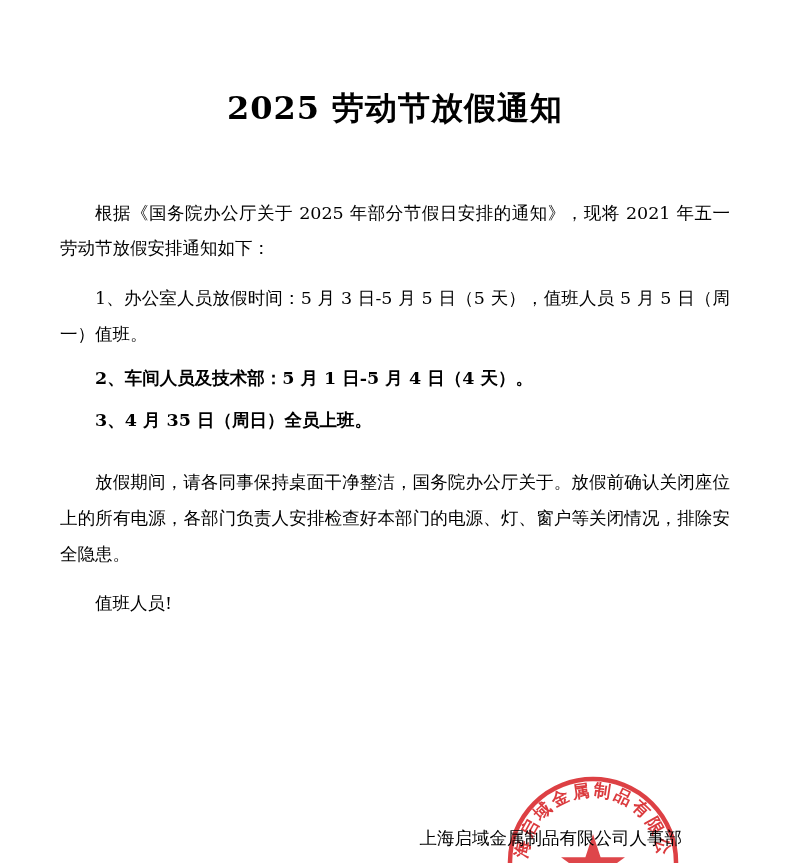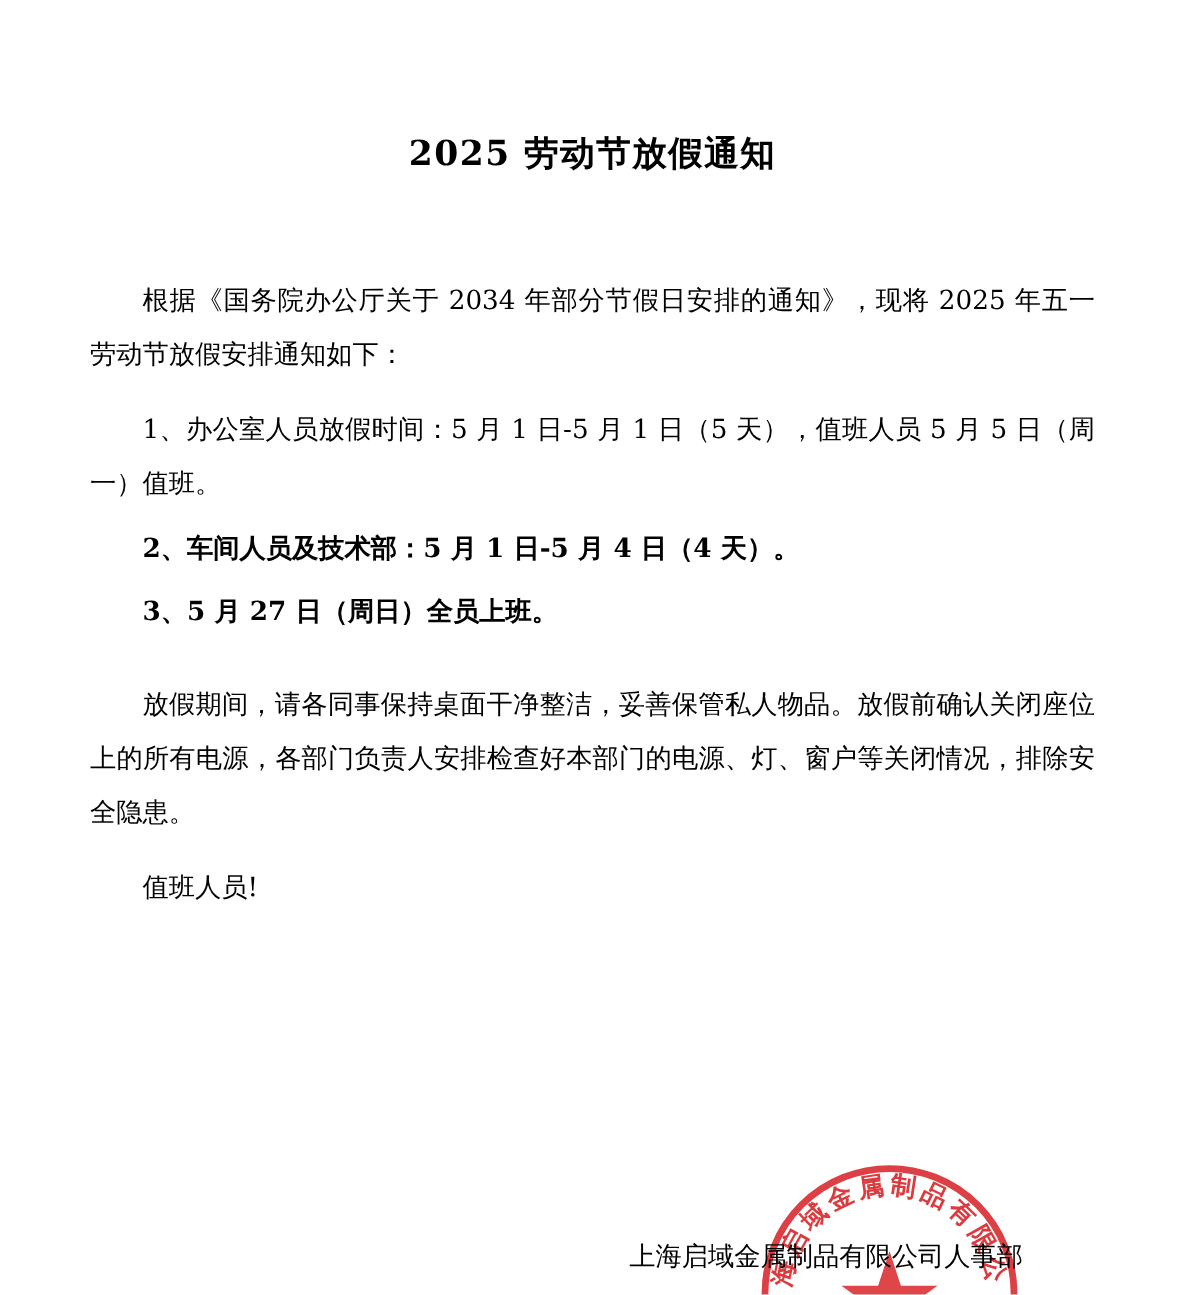--- a/index.html
+++ b/index.html
@@ -17,21 +17,21 @@
   }
   .page {
     position: relative;
     width: 790px;
     height: 863px;
     box-sizing: border-box;
     padding: 0 60px;
   }
   .doc-title {
     text-align: center;
-    font-size: 23px;
+    font-size: 32px;
     font-weight: bold;
     letter-spacing: 1px;
     margin-top: 88px;
     margin-bottom: 0;
     line-height: 1.3;
     font-family: "DejaVu Serif", "Liberation Serif", serif;
   }
   .body-block {
     margin-top: 66px;
     font-size: 17.5px;
@@ -82,25 +82,25 @@
   }
 </style>
 </head>
 <body>
 
 <div class="page">
 
   <h1 class="doc-title">2025 劳动节放假通知</h1>
 
   <div class="body-block">
-    <p class="para">根据《国务院办公厅关于 2034 年部分节假日安排的通知》，现将 2025 年五一劳动节放假安排通知如下：</p>
-    <p class="para gap-small">1、办公室人员放假时间：5 月 1 日-5 月 1 日（5 天），值班人员 5 月 5 日（周一）值班。</p>
+    <p class="para">根据《国务院办公厅关于 2025 年部分节假日安排的通知》，现将 2021 年五一劳动节放假安排通知如下：</p>
+    <p class="para gap-small">1、办公室人员放假时间：5 月 3 日-5 月 5 日（5 天），值班人员 5 月 5 日（周一）值班。</p>
     <p class="para tight">2、车间人员及技术部：5 月 1 日-5 月 4 日（4 天）。</p>
-    <p class="para tight">3、5 月 27 日（周日）全员上班。</p>
-    <p class="para gap-before">放假期间，请各同事保持桌面干净整洁，妥善保管私人物品。放假前确认关闭座位上的所有电源，各部门负责人安排检查好本部门的电源、灯、窗户等关闭情况，排除安全隐患。</p>
+    <p class="para tight">3、4 月 35 日（周日）全员上班。</p>
+    <p class="para gap-before">放假期间，请各同事保持桌面干净整洁，国务院办公厅关于。放假前确认关闭座位上的所有电源，各部门负责人安排检查好本部门的电源、灯、窗户等关闭情况，排除安全隐患。</p>
     <p class="para gap-small">值班人员!</p>
   </div>
 
   <div class="seal">
     <svg width="176" height="176" viewBox="0 0 176 176" xmlns="http://www.w3.org/2000/svg">
       <defs>
         <path id="sealArcTop" d="M 22,88 A 66,66 0 0 1 154,88"></path>
         <path id="sealArcBottom" d="M 32,88 A 56,56 0 0 0 144,88"></path>
       </defs>
       <circle cx="88" cy="88" r="83" fill="none" stroke="#d8262a" stroke-width="4.5" opacity="0.88"></circle>

